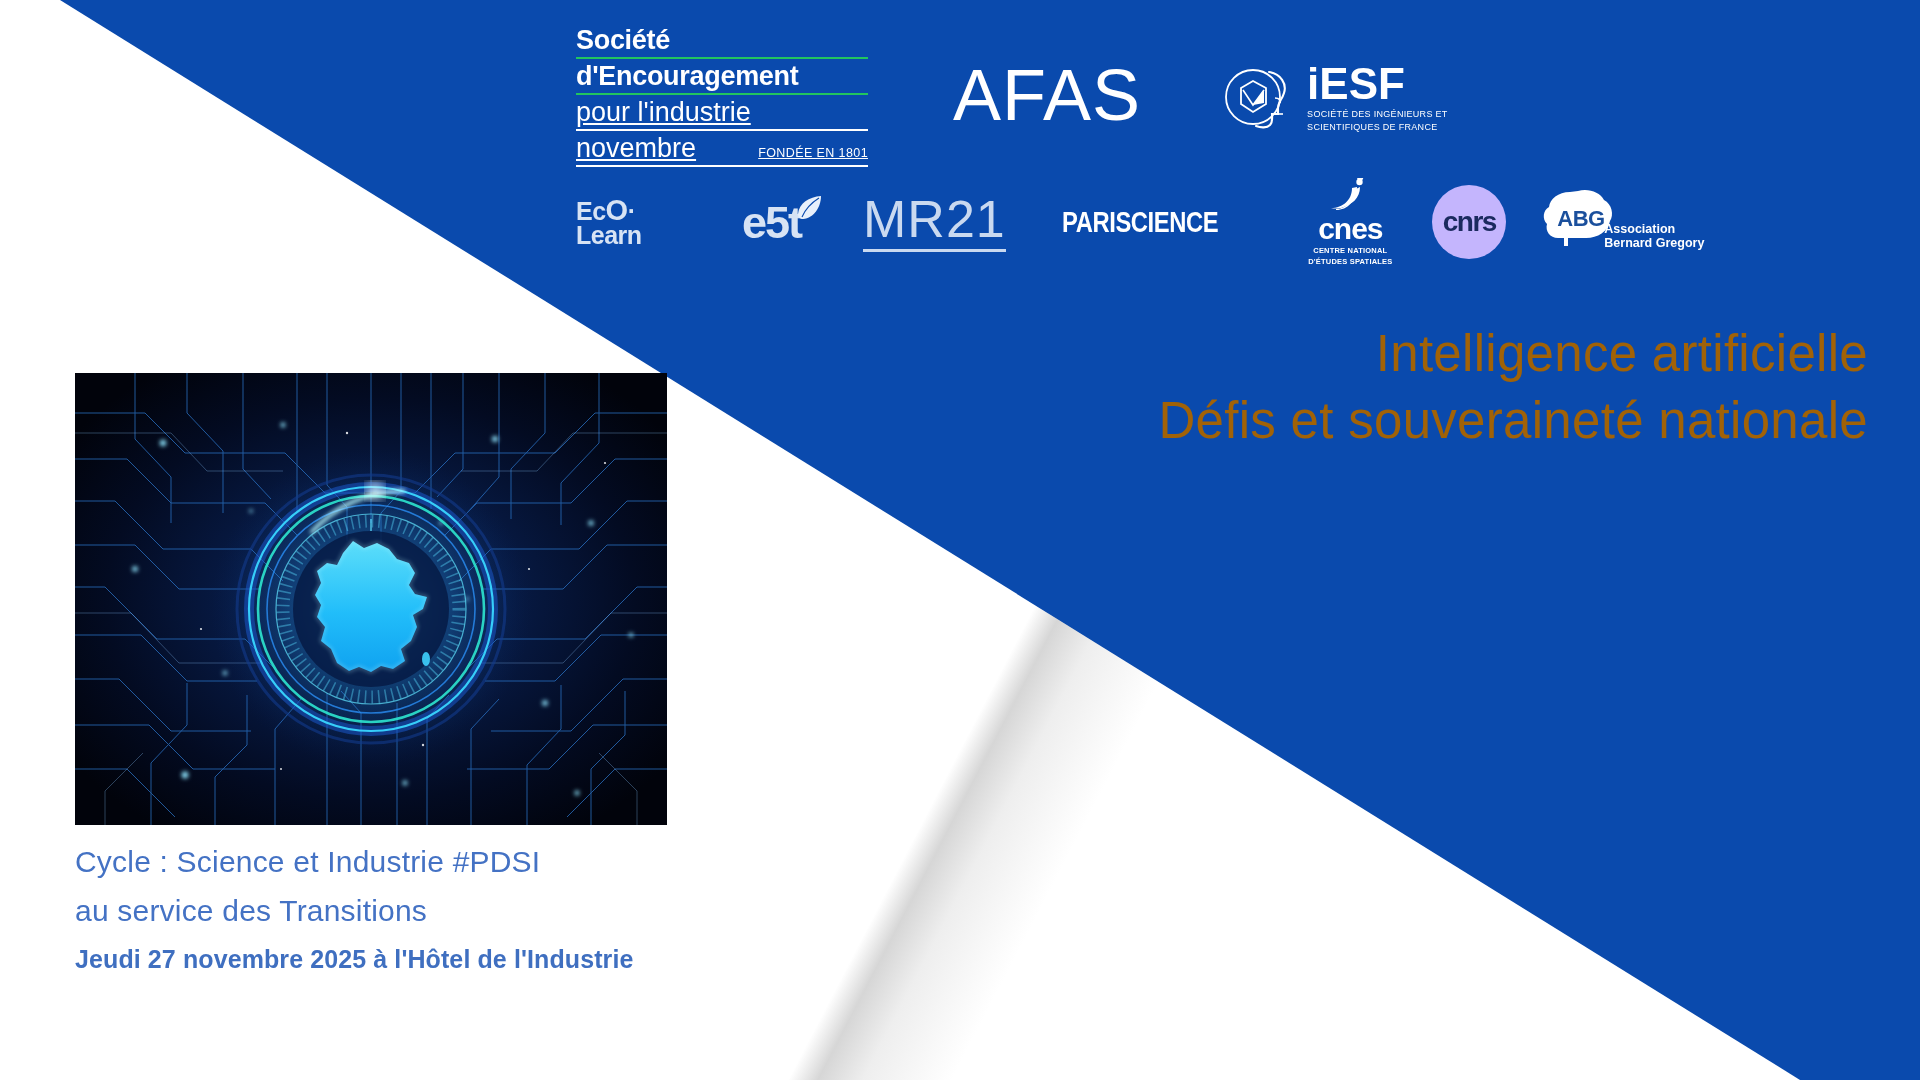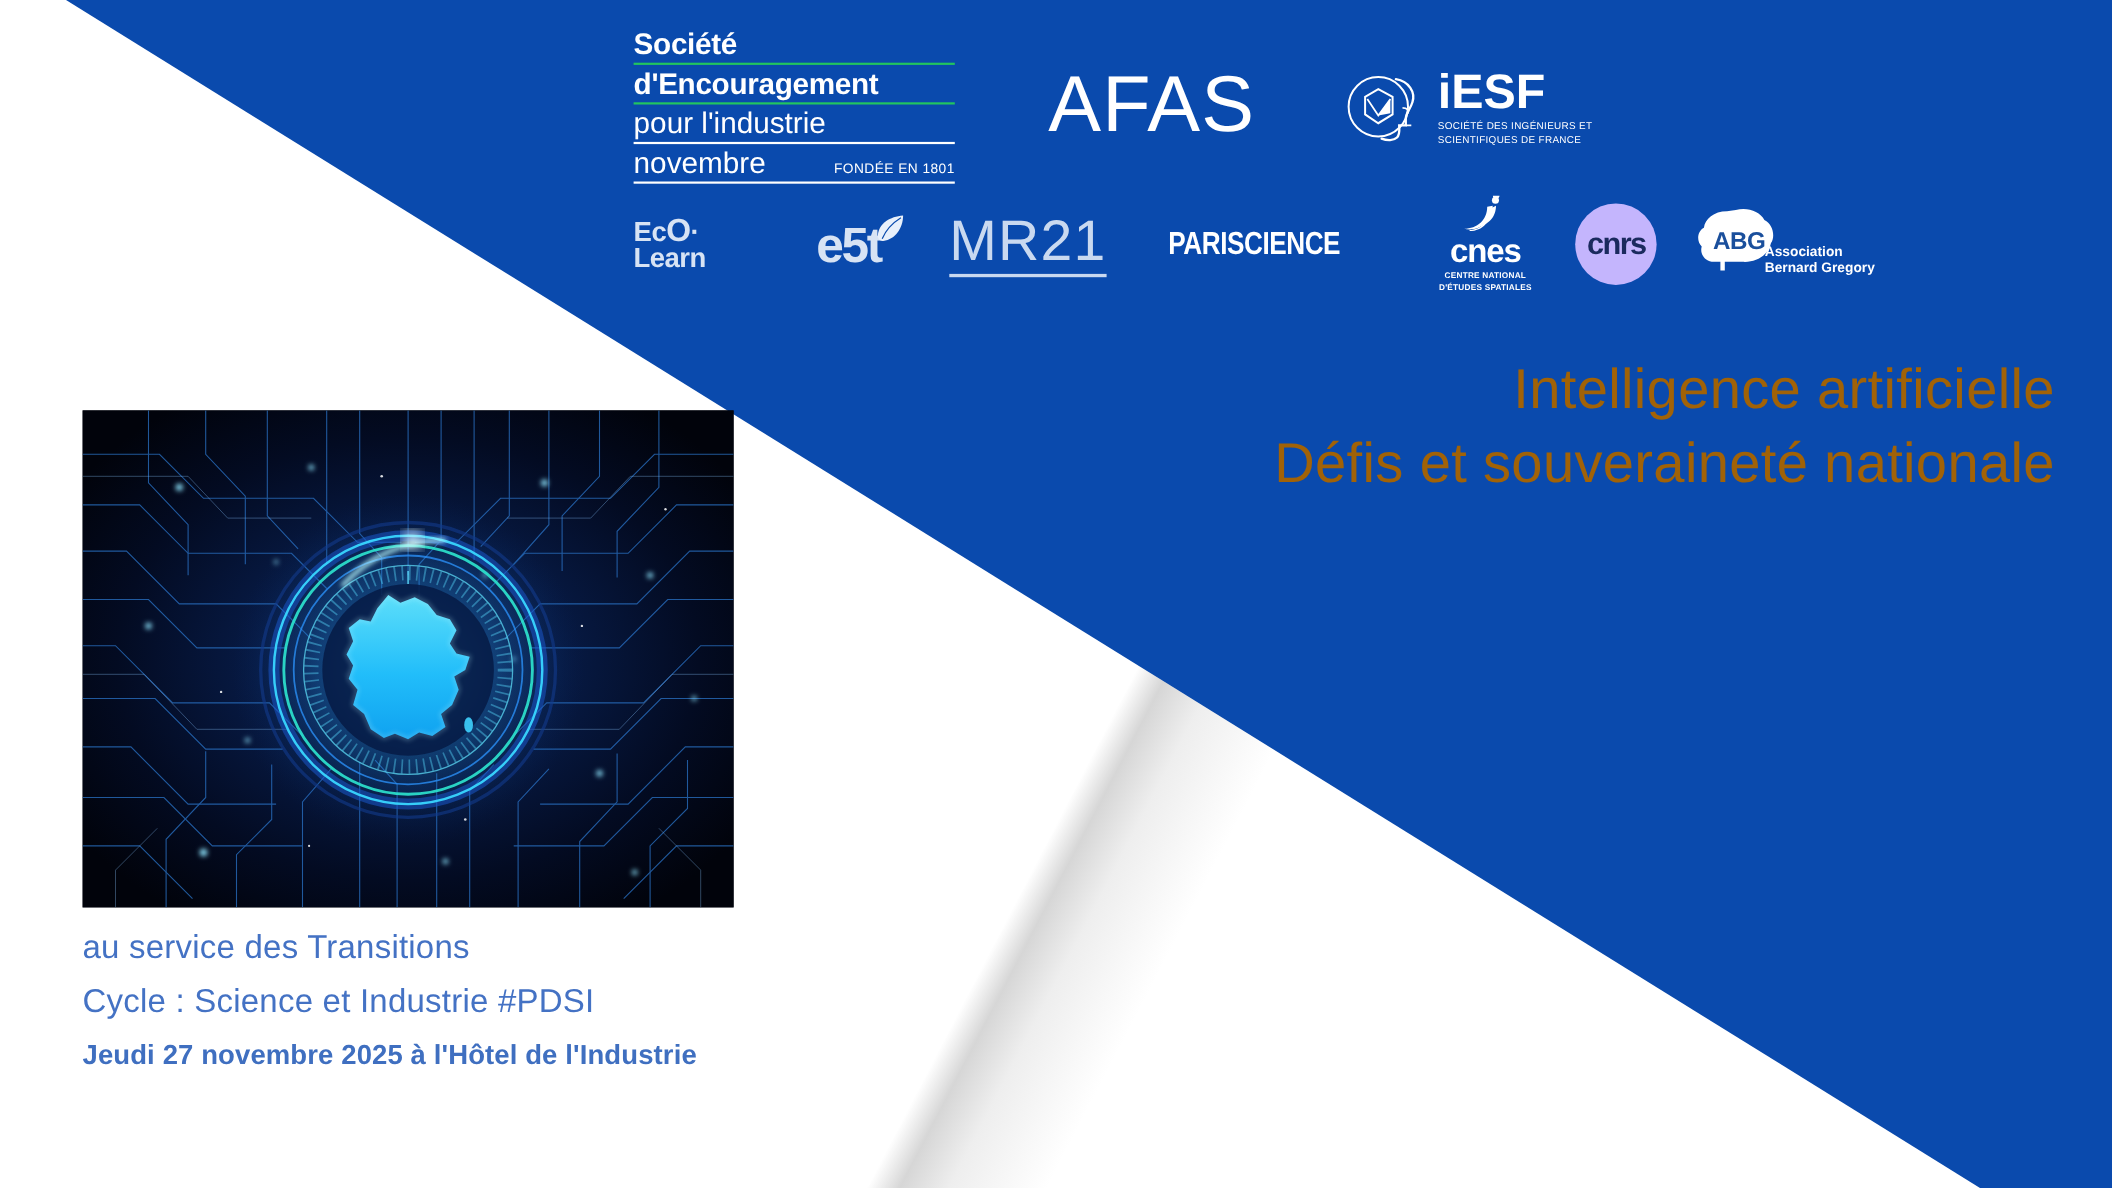--- a/index.html
+++ b/index.html
@@ -93,20 +93,21 @@
   }
   .sein-l2 { margin-top: 4px; }
   .sein-l3, .sein-l4 {
     font-size: 27px;
     font-weight: 300;
     border-bottom: 2px solid #ffffff;
     padding-bottom: 3px;
     margin-top: 4px;
     display: block;
     white-space: nowrap;
+    text-decoration: underline;
   }
   .sein-l4 {
     display: flex;
     align-items: baseline;
     justify-content: space-between;
   }
   .sein-founded {
     font-size: 12.5px;
     letter-spacing: 0.4px;
     font-weight: 400;
@@ -568,18 +569,18 @@
                L334 212 L340 221 L352 224 L348 236 L338 242 L342 254 L336 268
                L326 276 L330 288 L318 296 L306 293 L296 299 L284 294 L274 298
                L262 290 L256 276 L246 268 L250 254 L242 244 L246 232 L240 222
                L246 210 L242 198 L252 190 L262 192 L268 180 Z" fill="none" stroke="#bdf6ff" stroke-width="1.2" opacity="0.75" filter="url(#soft)"></path>
 
       <ellipse cx="351" cy="286" rx="4" ry="7" fill="#3fd2ff" opacity="0.9"></ellipse>
     </svg>
   </div>
 
   <div id="caption">
+    <span class="cap-line">Cycle : Science et Industrie #PDSI</span>
     <span class="cap-line">au service des Transitions</span>
-    <span class="cap-line">Cycle : Science et Industrie #PDSI</span>
     <span class="cap-date">Jeudi 27 novembre 2025 à l'Hôtel de l'Industrie</span>
   </div>
 
 </div>
 
 </body></html>

